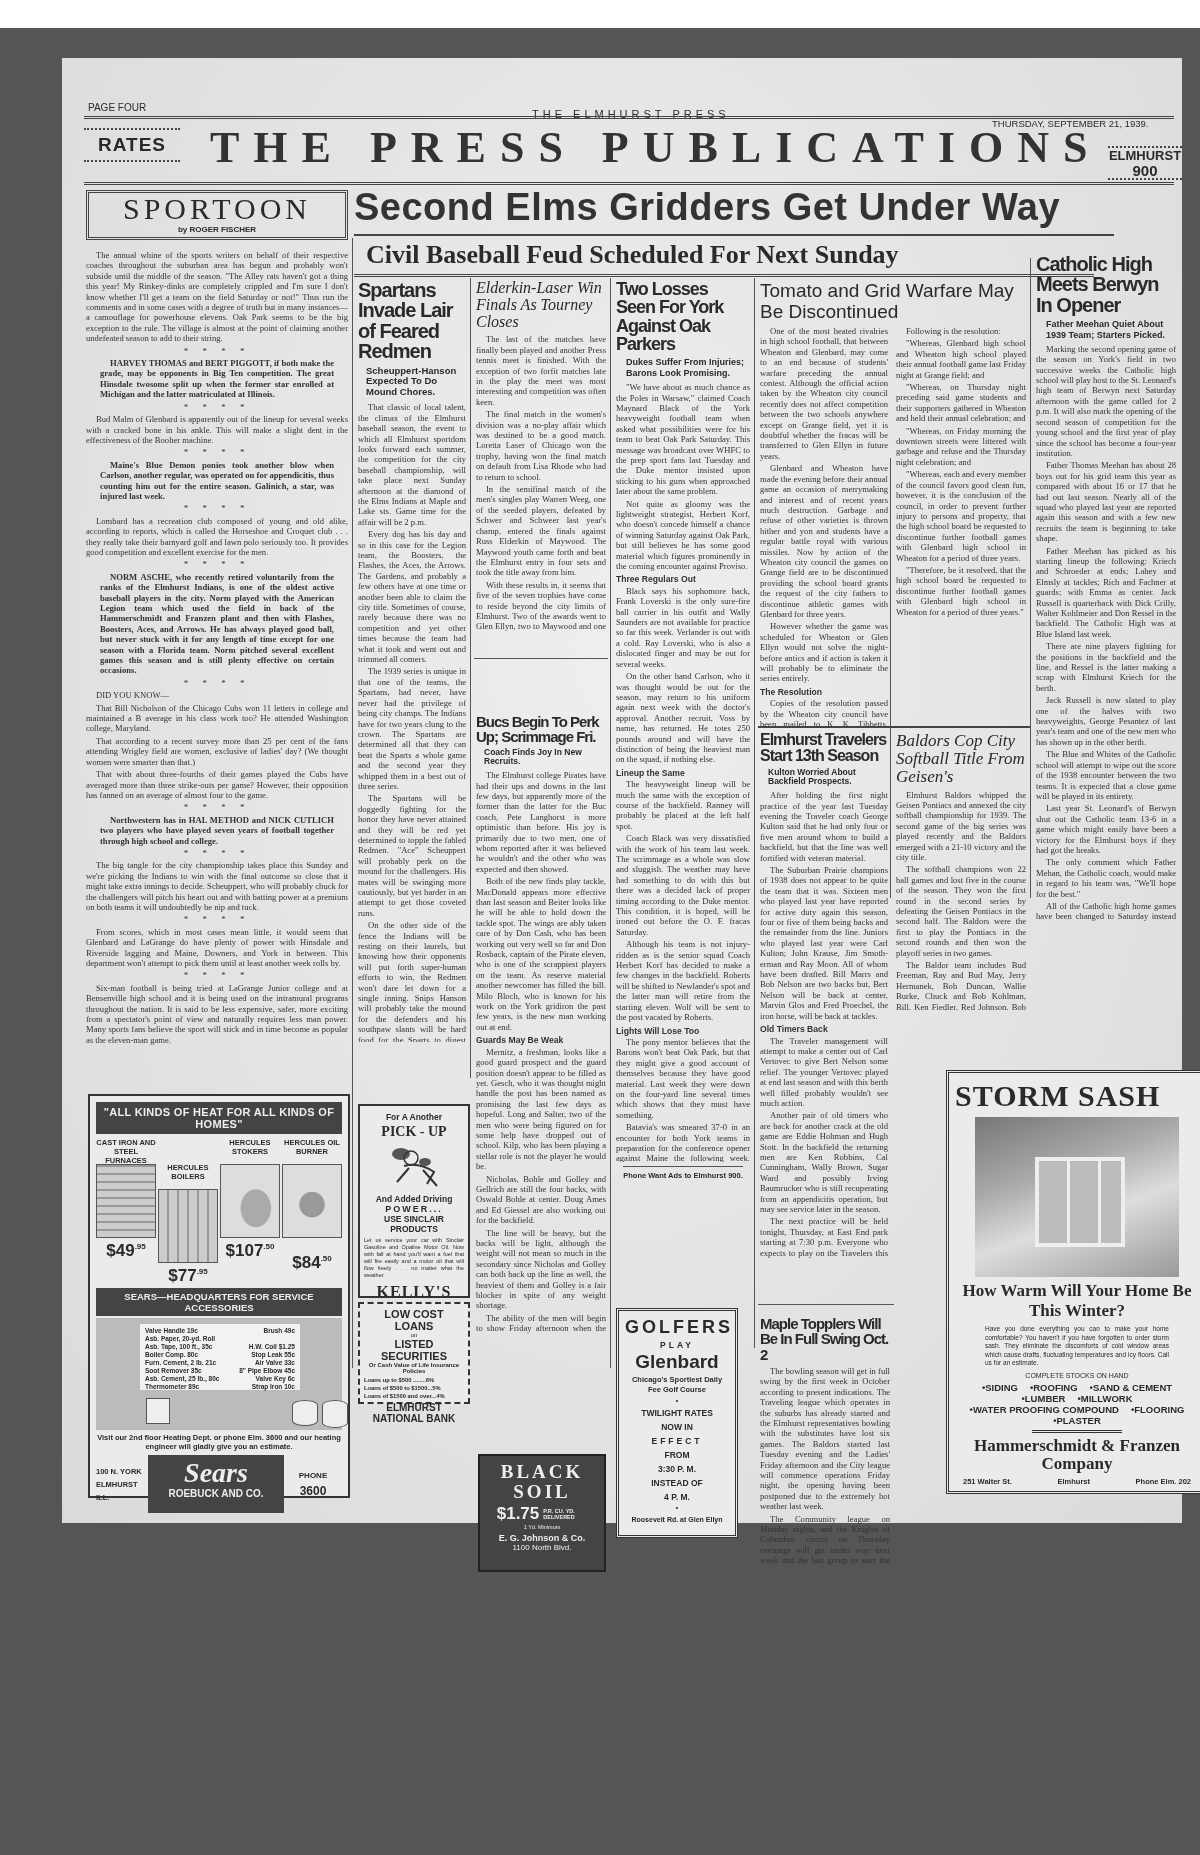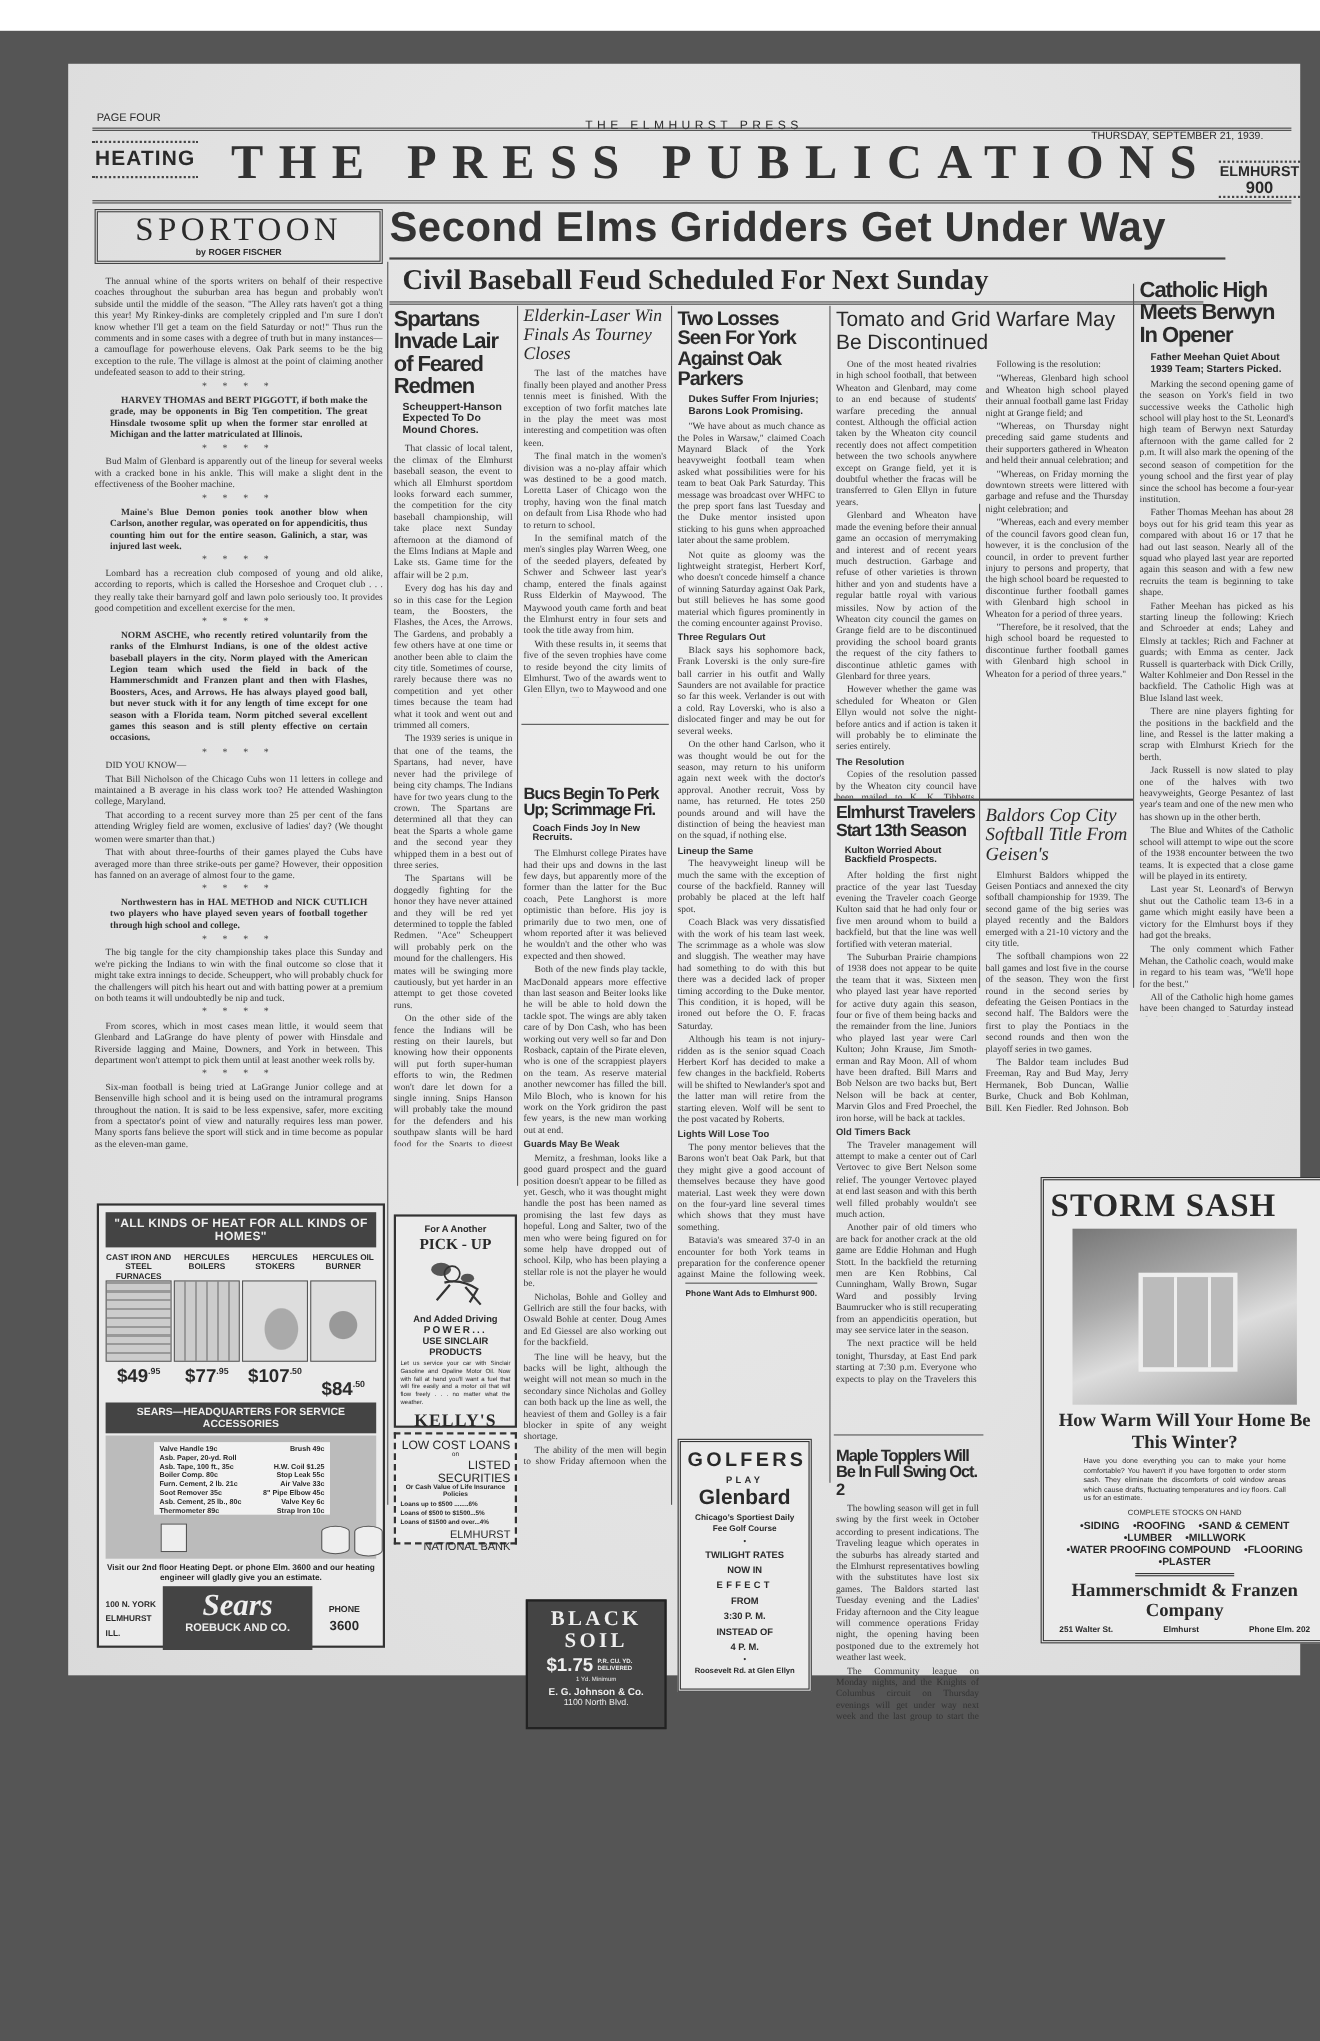--- a/index.html
+++ b/index.html
@@ -3,21 +3,21 @@
 <meta charset="utf-8">
 <style>
   * { box-sizing: border-box; margin: 0; padding: 0; }
   html, body { width: 1200px; height: 1855px; background: #ffffff; overflow: hidden; }
   body { font-family: "Liberation Serif", serif; color: #222; position: relative; }
   .scan { position: absolute; left: 0; top: 28px; width: 1200px; height: 1827px; background: #555; }
   .paper { position: absolute; left: 62px; top: 58px; width: 1120px; height: 1465px; background: #e6e6e6; color: #2a2a2a; }
   .paper::before { content: ""; position: absolute; inset: 0; background: radial-gradient(ellipse at 50% 40%, rgba(255,255,255,0.35), rgba(0,0,0,0.05)); pointer-events: none; }
   .abs { position: absolute; }
   .sans { font-family: "Liberation Sans", "DejaVu Sans", sans-serif; }
-  .cond { font-family: "Liberation Sans", sans-serif; font-weight: normal; transform-origin: left top; text-align: right; }
+  .cond { font-family: "Liberation Sans", sans-serif; font-weight: bold; transform-origin: left top; }
   .rule { position: absolute; border-top: 2px solid #444; }
   .vrule { position: absolute; border-left: 1px solid #555; }
   .body-text { font-size: 8.6px; line-height: 10.4px; text-align: justify; color: #333; }
   .body-text p { text-indent: 10px; margin-bottom: 2px; }
   .body-text .sub { font-family: "Liberation Sans", sans-serif; font-weight: bold; font-size: 8.6px; text-indent: 0; margin: 3px 0 1px; }
   .body-text .bold { font-weight: bold; padding: 0 14px; }
   .stars { text-align: center; font-size: 9px; letter-spacing: 6px; margin: 2px 0; }
   .hl-cond { font-family: "Liberation Sans", sans-serif; font-weight: bold; letter-spacing: -1px; line-height: 1.02; }
   .hl-ital { font-family: "Liberation Serif", serif; font-style: italic; line-height: 1.05; }
   .deck { font-family: "Liberation Sans", sans-serif; font-weight: bold; line-height: 1.15; }
@@ -31,21 +31,21 @@
 <div class="scan"></div>
 
 <div class="paper">
 
   <div class="abs sans" style="left:26px;top:44px;font-size:10px;">PAGE FOUR</div>
   <div class="abs sans" style="left:470px;top:50px;font-size:11px;letter-spacing:4px;">THE ELMHURST PRESS</div>
   <div class="abs sans" style="left:930px;top:60px;font-size:9.5px;">THURSDAY, SEPTEMBER 21, 1939.</div>
   <div class="rule" style="left:22px;top:58px;width:1090px;border-top:3px double #444;"></div>
 
   <div class="abs" style="left:22px;top:70px;width:96px;border-top:2px dotted #444;border-bottom:2px dotted #444;padding:4px 0;text-align:center;">
-    <span class="sans" style="font-size:19px;letter-spacing:1px;font-weight:bold;">HEATING</span>
+    <span class="sans" style="font-size:19px;letter-spacing:1px;font-weight:bold;">RATES</span>
   </div>
   <div class="abs" style="left:148px;top:64px;font-size:44px;font-weight:bold;letter-spacing:14px;font-family:'Liberation Serif',serif;color:#333;white-space:nowrap;">THE PRESS PUBLICATIONS</div>
   <div class="abs sans" style="left:1046px;top:88px;width:74px;border-top:2px dotted #444;border-bottom:2px dotted #444;text-align:center;font-weight:bold;font-size:13px;line-height:15px;">
     <div>ELMHURST</div>
     <div style="font-size:15px;">900</div>
   </div>
   <div class="rule" style="left:22px;top:124px;width:1090px;border-top:3px double #444;"></div>
 
   <div class="abs" style="left:24px;top:132px;width:262px;height:50px;border:3px double #444;text-align:center;">
     <div style="font-size:30px;letter-spacing:4px;line-height:32px;font-family:'Liberation Serif',serif;">SPORTOON</div>
@@ -93,21 +93,21 @@
 
   <div class="ad" style="left:26px;top:1036px;width:262px;height:404px;padding:6px;">
     <div class="dark sans" style="font-size:11px;font-weight:bold;padding:4px 2px;letter-spacing:0.3px;">"ALL KINDS OF HEAT FOR ALL KINDS OF HOMES"</div>
     <div style="display:flex;justify-content:space-between;margin-top:4px;">
       <div style="width:60px;">
         <div class="sans" style="font-size:7.5px;font-weight:bold;height:26px;">CAST IRON AND STEEL FURNACES</div>
         <div style="height:74px;border:1px solid #555;background:repeating-linear-gradient(0deg,#ccc 0 6px,#999 6px 8px);"></div>
         <div class="sans" style="font-size:17px;font-weight:bold;margin-top:3px;"><span>$49</span><sup style="font-size:8px;">.95</sup></div>
       </div>
       <div style="width:60px;">
-        <div class="sans" style="font-size:7.5px;font-weight:bold;height:26px;">HERCULES BOILERS</div>
+        <div class="sans" style="font-size:7.5px;font-weight:bold;height:26px;margin-top:25px;">HERCULES BOILERS</div>
         <div style="height:74px;border:1px solid #555;background:repeating-linear-gradient(90deg,#ccc 0 8px,#999 8px 10px);"></div>
         <div class="sans" style="font-size:17px;font-weight:bold;margin-top:3px;"><span>$77</span><sup style="font-size:8px;">.95</sup></div>
       </div>
       <div style="width:60px;">
         <div class="sans" style="font-size:7.5px;font-weight:bold;height:26px;">HERCULES STOKERS</div>
         <div style="height:74px;border:1px solid #555;background:radial-gradient(ellipse at 60% 60%,#aaa 30%,#ddd 32%);"></div>
         <div class="sans" style="font-size:17px;font-weight:bold;margin-top:3px;"><span>$107</span><sup style="font-size:8px;">.50</sup></div>
       </div>
       <div style="width:60px;">
         <div class="sans" style="font-size:7.5px;font-weight:bold;height:26px;">HERCULES OIL BURNER</div>

